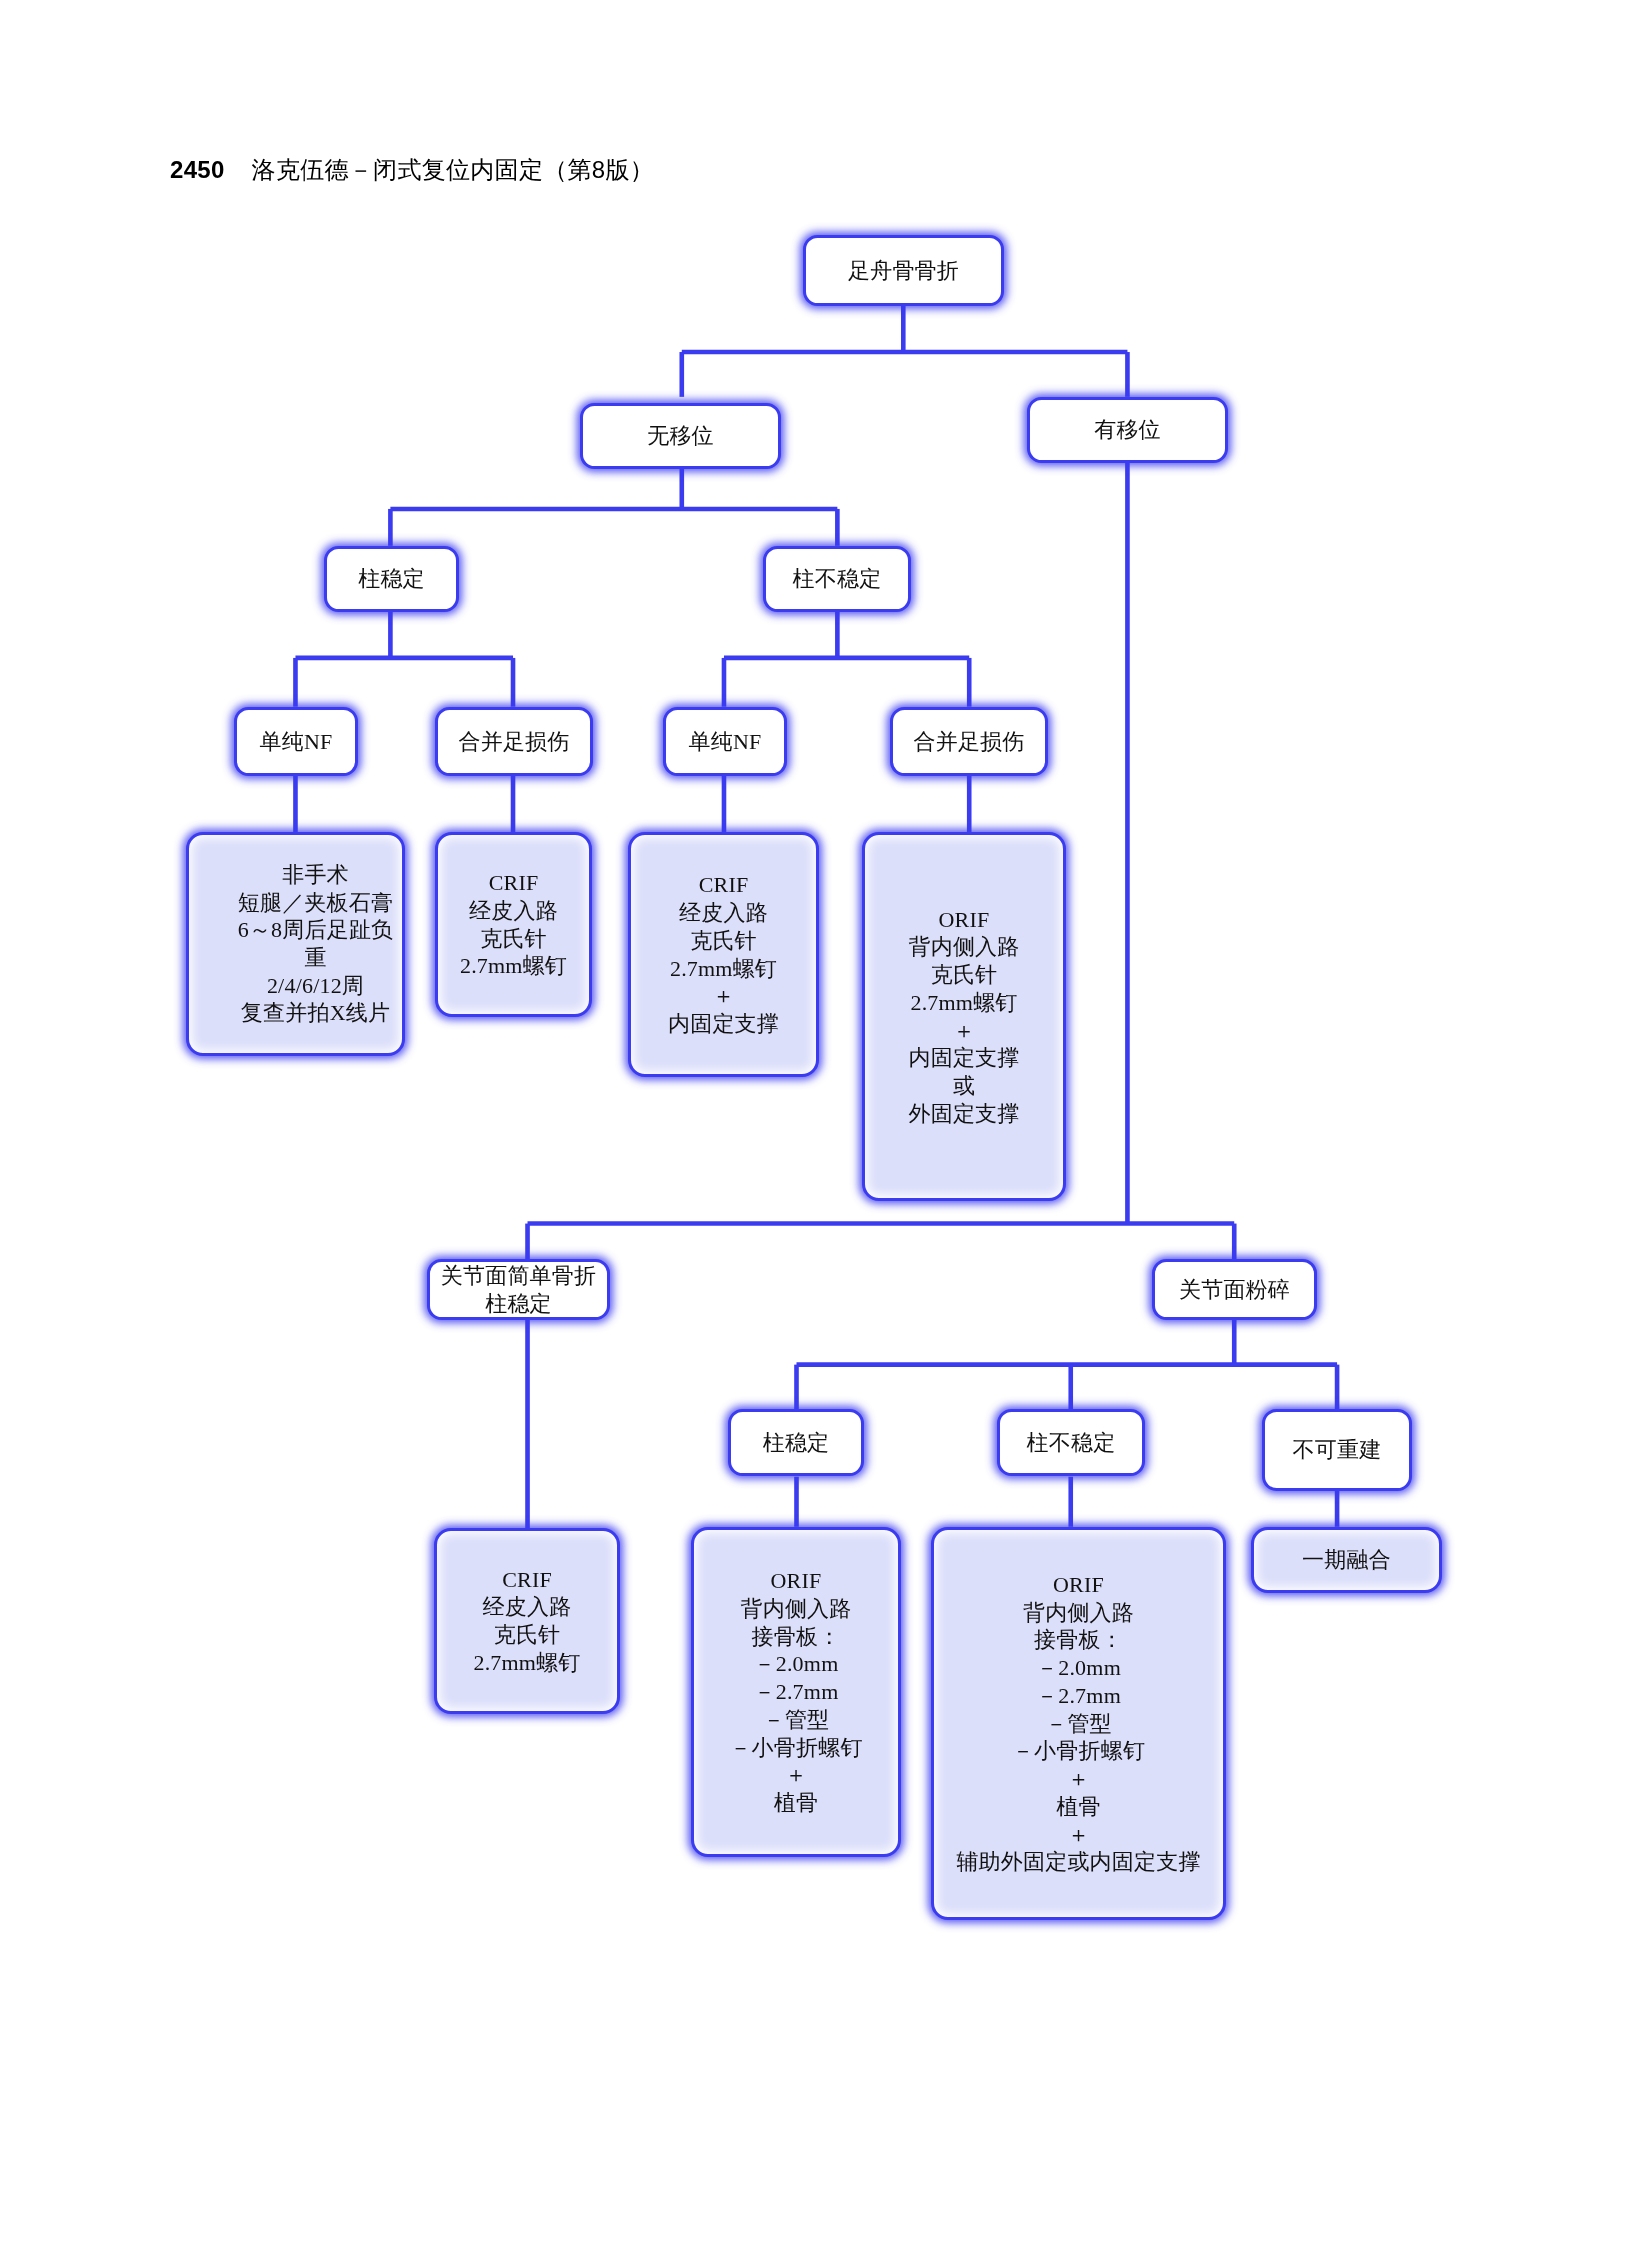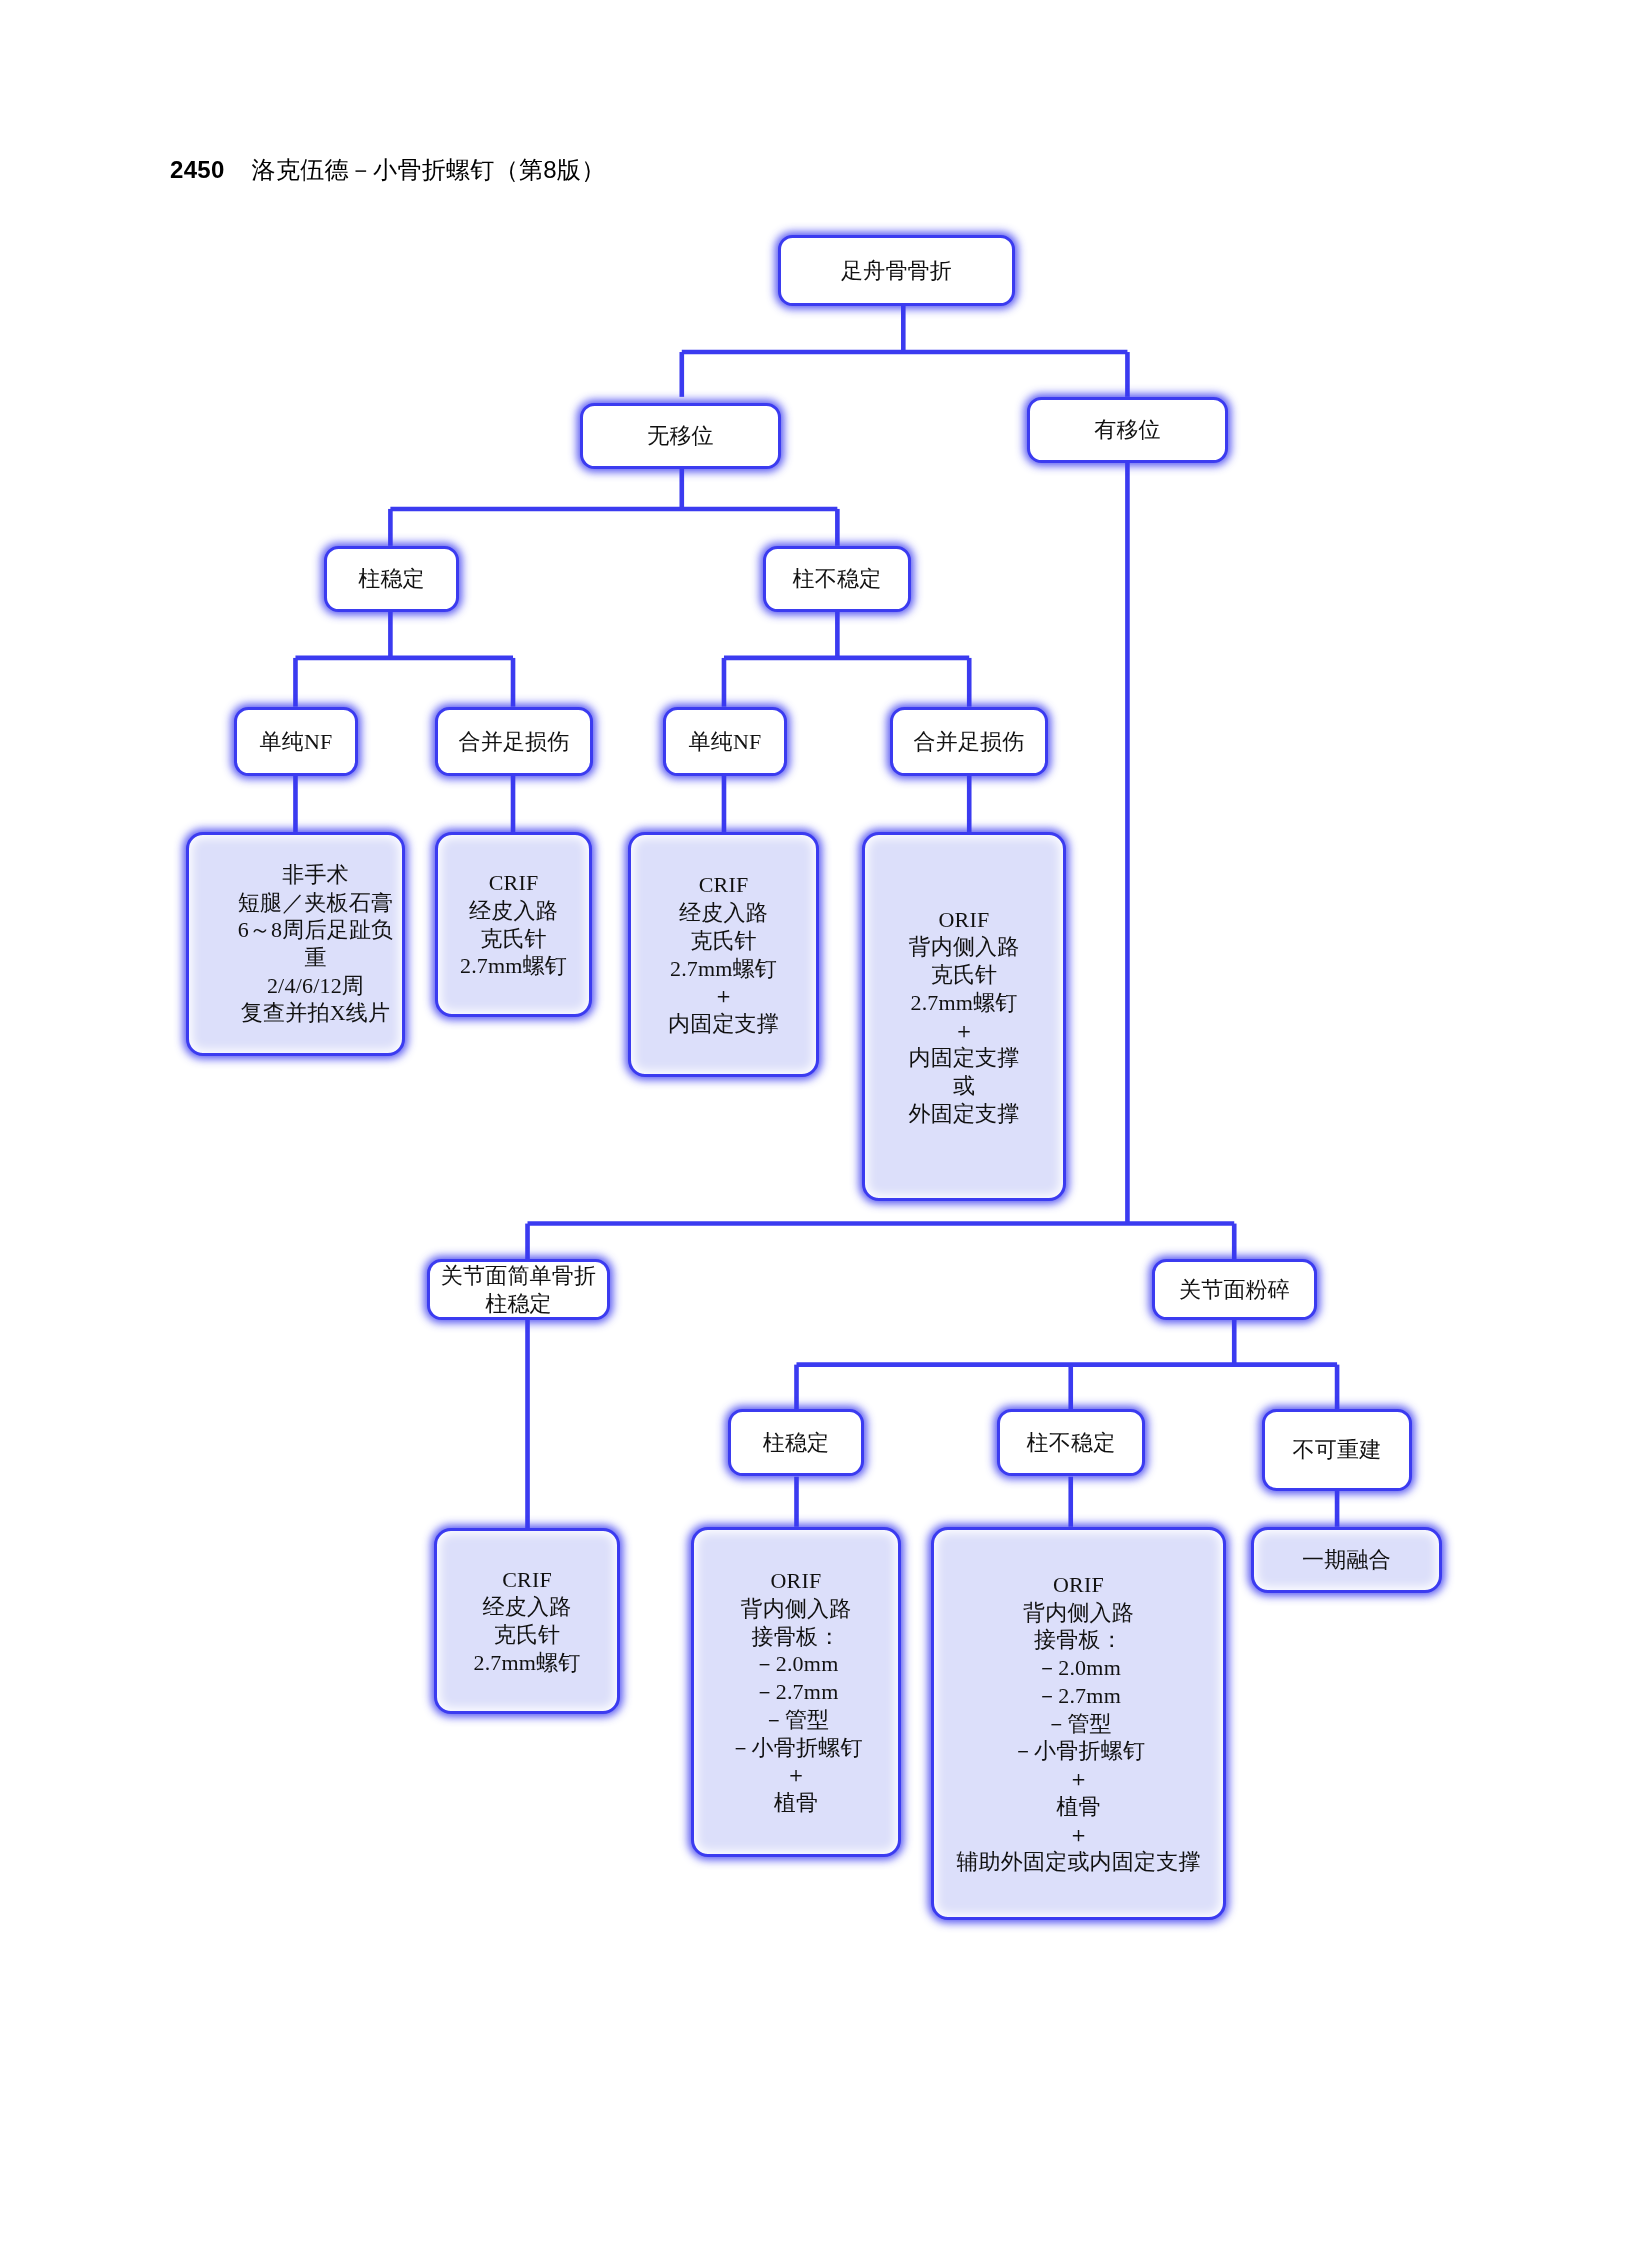--- a/index.html
+++ b/index.html
@@ -102,21 +102,21 @@
   .caption .fig-text {
     font-weight: bold;
   }
 </style>
 </head>
 <body>
 
 <div id="page">
 
   <div class="running-head">
-    <span class="folio">2450</span><span>洛克伍德－小骨折螺钉（第8版）</span>
+    <span class="folio">2450</span><span>洛克伍德－闭式复位内固定（第8版）</span>
   </div>
 
   <div id="diagram">
 
     <svg id="wires" viewBox="0 0 2504 3413" xmlns="http://www.w3.org/2000/svg">
       <g fill="none" stroke="#3b3bf0" stroke-width="7" stroke-linecap="butt">
 
         <path d="M1370 464 L1370 534"></path>
         <path d="M1034 534 L1710 534"></path>
         <path d="M1034 534 L1034 602"></path>
@@ -154,21 +154,21 @@
         <path d="M1208 2070 L1208 2138"></path>
         <path d="M1624 2070 L1624 2138"></path>
         <path d="M2028 2070 L2028 2138"></path>
 
         <path d="M1208 2240 L1208 2316"></path>
         <path d="M1624 2240 L1624 2316"></path>
         <path d="M2028 2240 L2028 2316"></path>
       </g>
     </svg>
 
-    <div class="node decision" style="left:778px; top:235px; width:237px; height:71px;">
+    <div class="node decision" style="left:803px; top:235px; width:201px; height:71px;">
       <span class="lbl">足舟骨骨折</span>
     </div>
 
     <div class="node decision" style="left:580px; top:403px; width:201px; height:66px;">
       <span class="lbl">无移位</span>
     </div>
 
     <div class="node decision" style="left:1027px; top:397px; width:201px; height:66px;">
       <span class="lbl">有移位</span>
     </div>

